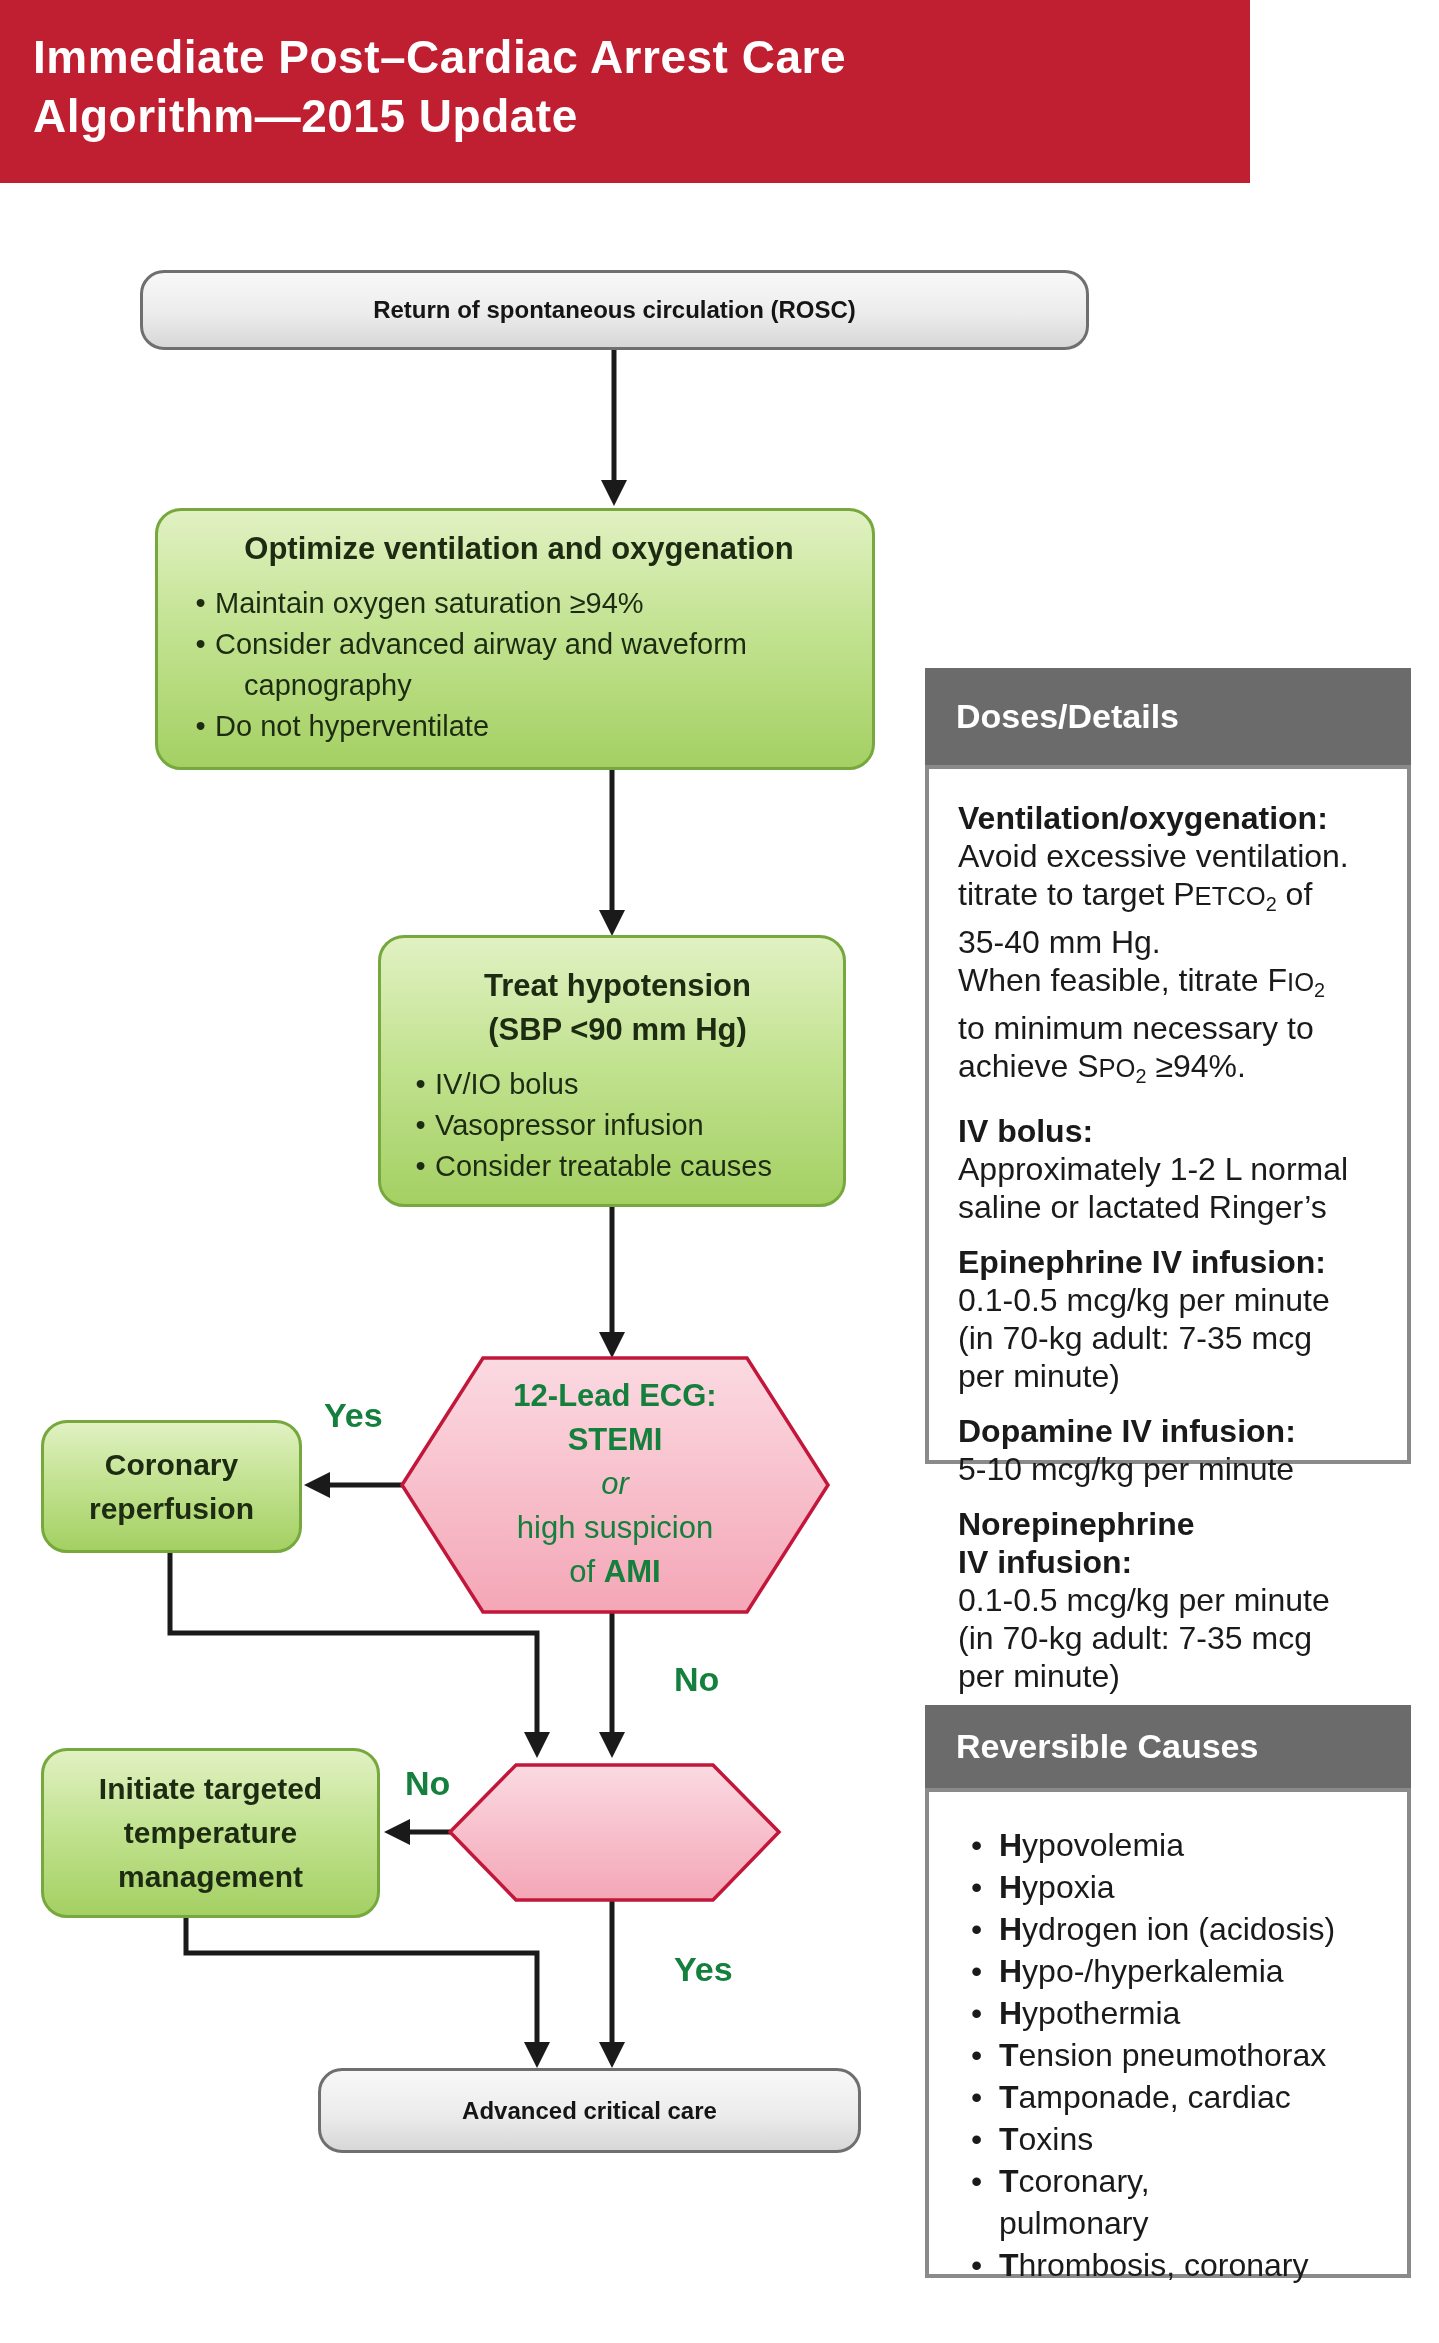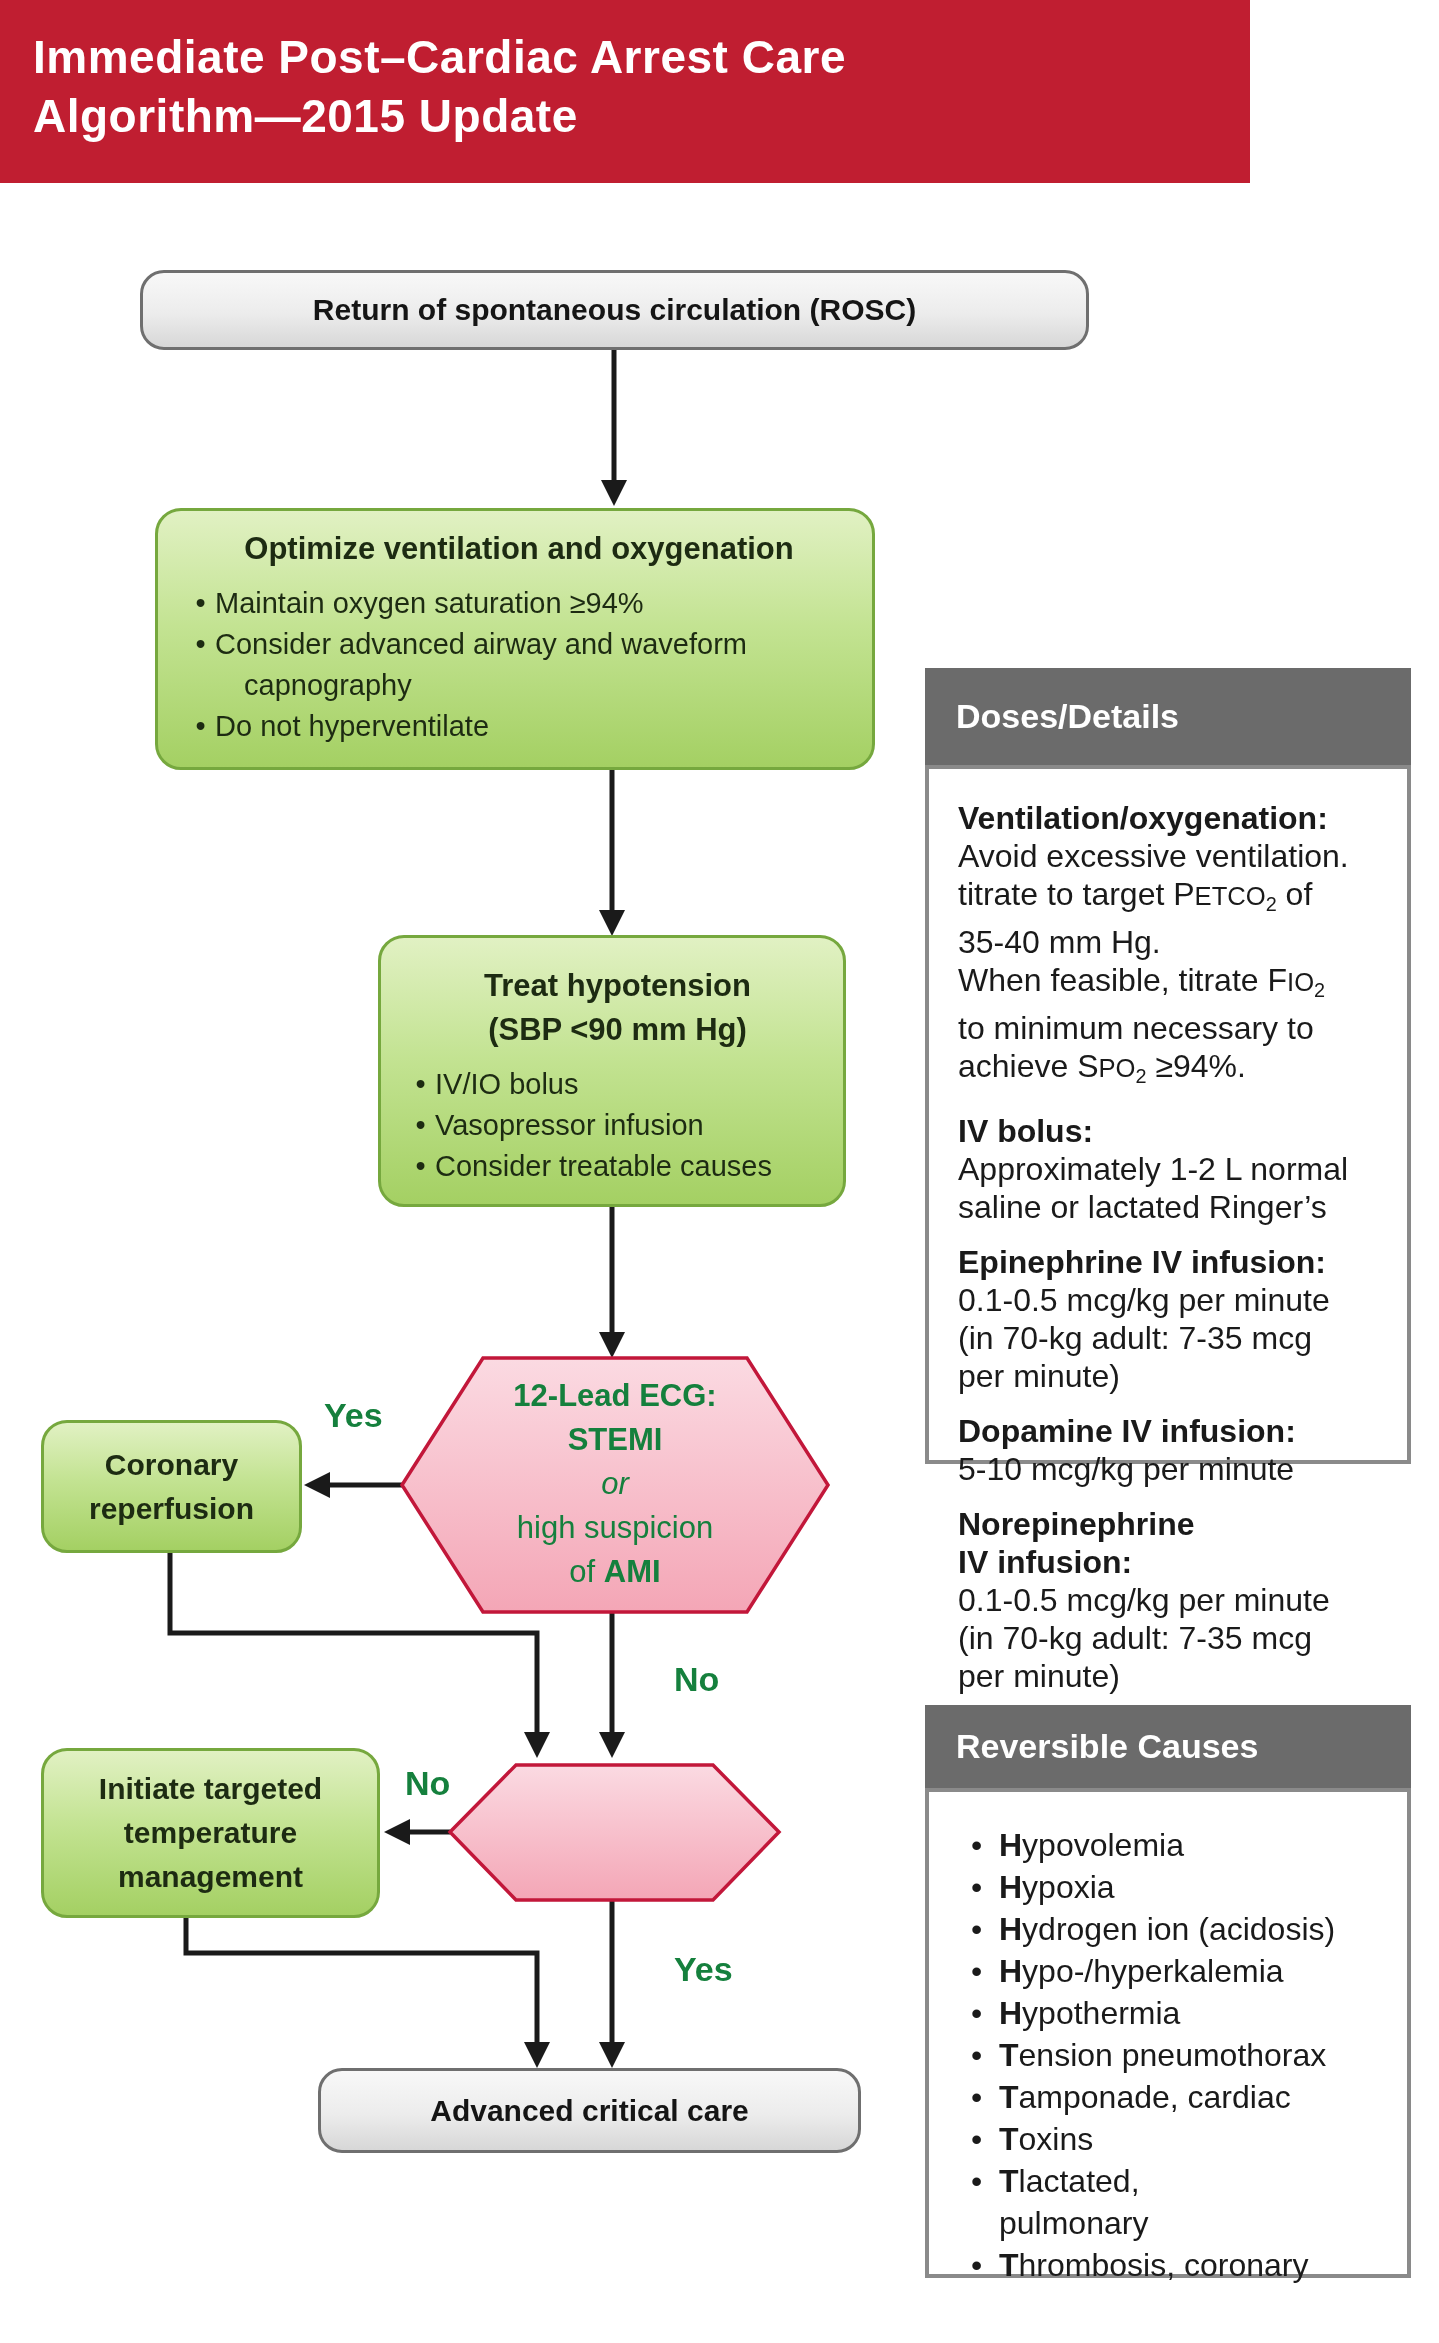--- a/index.html
+++ b/index.html
@@ -23,21 +23,21 @@
     align-items:center;justify-content:center;
     color:#151515;
   }
   .green-box{
     background:linear-gradient(180deg,#e1f1c3 0%,#c3e392 45%,#a4d063 100%);
     border:3px solid #76a83e;border-radius:26px;
     color:#1d2b12;
   }
   .center-text{align-items:center;justify-content:center;text-align:center;}
   .node-title{font-weight:bold;font-size:31px;line-height:44px;text-align:center;}
-  .rosc-label,.adv-label{font-weight:bold;font-size:30px;}
+  .rosc-label,.adv-label{font-weight:bold;font-size:24px;}
   .bullets{margin-top:12px;}
   .b-item{display:flex;font-size:29px;line-height:41px;}
   .b-dot{width:29px;text-align:center;flex:0 0 29px;}
   .b-text{flex:1;}
   .b-cont{padding-left:29px;font-size:29px;line-height:41px;}
   .small-node-label{font-weight:bold;font-size:30px;line-height:44px;text-align:center;}
   
   .hex-text{position:absolute;text-align:center;color:#15803d;font-size:31px;line-height:44px;}
   .hx-b{font-weight:bold;}
   .hx-i{font-style:italic;}
@@ -265,21 +265,21 @@
         <span>amponade, cardiac</span>
       </div>
       <div class="cause-item">
         <span class="cause-dot">•</span>
         <span class="cause-lead">T</span>
         <span>oxins</span>
       </div>
       <div class="cause-item">
         <span class="cause-dot">•</span>
         <span class="cause-lead">T</span>
-        <span>lactated,</span>
+        <span>coronary,</span>
       </div>
       <div class="cause-cont">pulmonary</div>
       <div class="cause-item">
         <span class="cause-dot">•</span>
         <span class="cause-lead">T</span>
         <span>hrombosis, coronary</span>
       </div>
     </div>
 
 </div>

